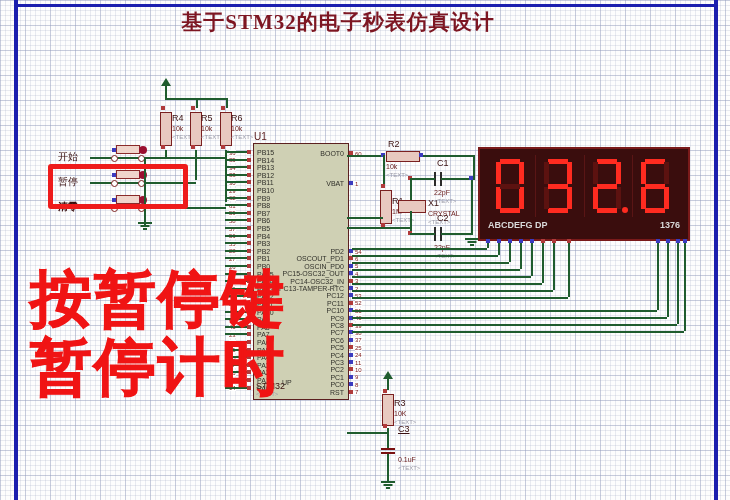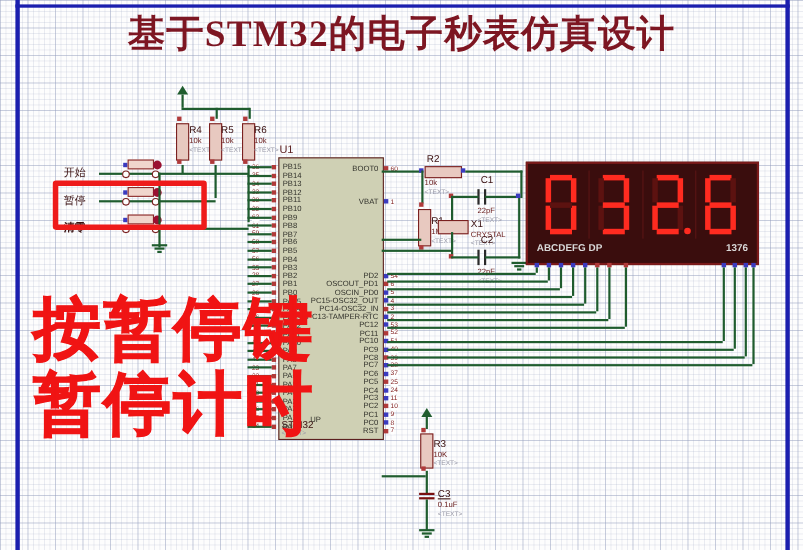--- a/index.html
+++ b/index.html
@@ -18,22 +18,22 @@
           linear-gradient(to right,rgba(140,150,185,.38) 1px,transparent 1px),
           linear-gradient(to bottom,rgba(140,150,185,.38) 1px,transparent 1px);
         background-size:5px 5px,5px 5px,25px 25px,25px 25px;}
 
   
   #frameL{position:absolute;left:14px;top:0;width:4px;height:500px;background:#1b1fae;}
   #frameR{position:absolute;right:12px;top:0;width:4px;height:500px;background:#1b1fae;}
   #frameT{position:absolute;left:14px;top:4px;width:704px;height:3px;background:#1b1fae;}
 
   
-  #title{position:absolute;left:0;top:8px;width:730px;text-align:center;
-         font-size:34px;font-weight:700;color:#7d1622;letter-spacing:1px;
+  #title{position:absolute;left:0;top:8px;width:676px;text-align:center;
+         font-size:21px;font-weight:700;color:#7d1622;letter-spacing:1px;
          font-family:"Liberation Serif","DejaVu Serif",serif;white-space:nowrap;}
 
   
   .wire{position:absolute;background:#1f5c2e;}
   .wh{height:2px;} .wv{width:2px;}
   .pad{position:absolute;width:4px;height:4px;background:#b03a3a;}
   .padb{position:absolute;width:4px;height:4px;background:#3b3bbf;}
   .lbl{position:absolute;color:#6b2020;font-size:7px;white-space:nowrap;
        font-family:"Liberation Sans",sans-serif;}
   .lbl.big{font-size:9px;color:#3a1010;}
@@ -447,21 +447,21 @@
   <div class="pad" style="left:383px;top:389px;"></div>
   <div class="resV" style="left:382px;top:394px;height:30px;"></div>
   <div class="pad" style="left:383px;top:424px;"></div>
   <div class="lbl big" style="left:394px;top:398px;">R3</div>
   <div class="lbl" style="left:394px;top:410px;">10K</div>
   <div class="lbl gray" style="left:394px;top:419px;">&lt;TEXT&gt;</div>
   <div class="wire wv" style="left:387px;top:428px;height:22px;"></div>
   <div class="wire wh" style="left:347px;top:432px;width:40px;"></div>
   <div class="capH" style="left:381px;top:448px;width:14px;height:2px;background:#7a1010;"></div>
   <div class="capH" style="left:381px;top:452px;width:14px;height:2px;background:#7a1010;"></div>
-  <div class="lbl big" style="left:398px;top:444px;text-decoration:underline;">C3</div>
+  <div class="lbl big" style="left:398px;top:424px;text-decoration:underline;">C3</div>
   <div class="lbl" style="left:398px;top:456px;">0.1uF</div>
   <div class="lbl gray" style="left:398px;top:465px;">&lt;TEXT&gt;</div>
   <div class="wire wv" style="left:387px;top:454px;height:28px;"></div>
   <div class="gnd" style="left:381px;top:481px;width:14px;height:10px;">
     <i style="top:0;width:14px;"></i>
       <i style="top:3px;width:9px;"></i>
       <i style="top:6px;width:4px;"></i>
   </div>
 
   <div id="busWires">

